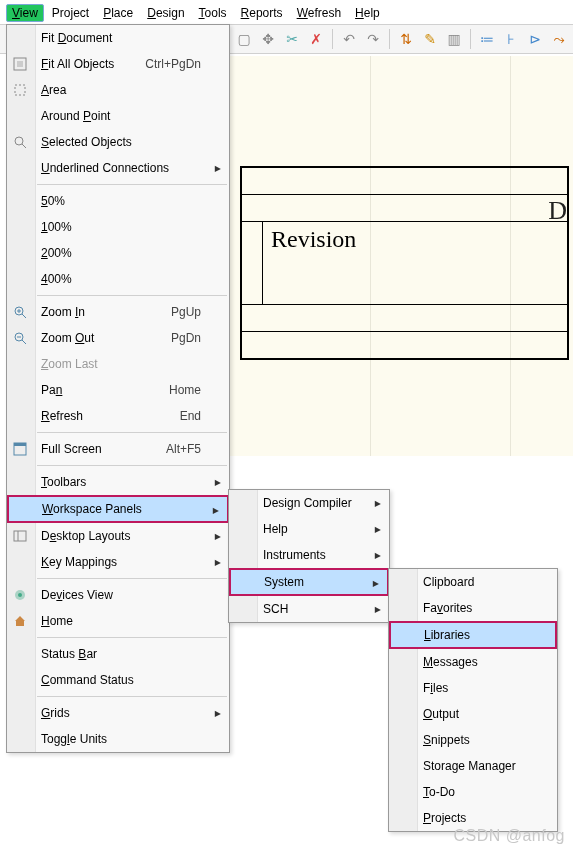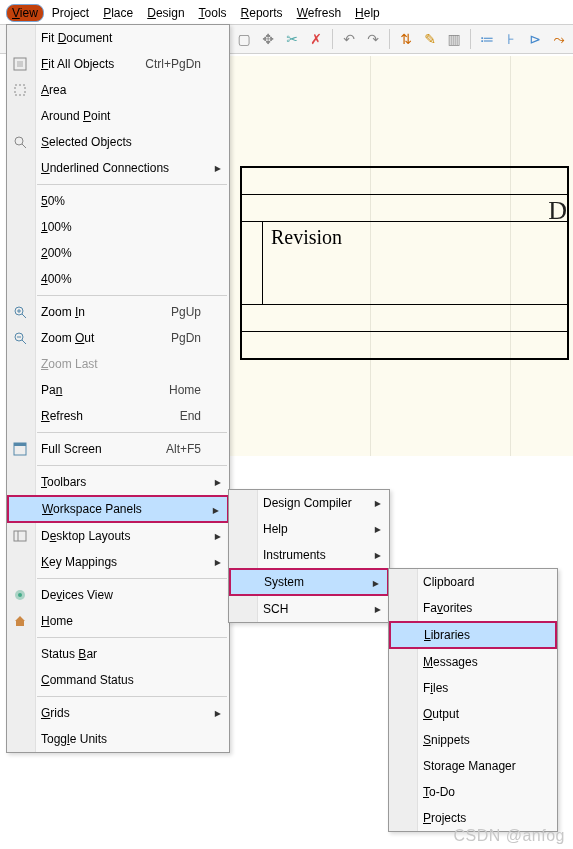--- a/index.html
+++ b/index.html
@@ -18,22 +18,22 @@
     padding: 4px 6px 2px 6px;
     background: #fff;
     border-bottom: 1px solid #d0d0d0;
   }
   .menubar-item {
     padding: 2px 6px;
     cursor: default;
   }
   .menubar-item.active {
     border: 1px solid #7aa7d8;
-    background: #c2410c;
-    border-radius: 8px;
+    background: #22c55e;
+    border-radius: 2px;
     padding: 1px 5px;
   }
   .menubar-item u { text-decoration: underline; }
 
   .toolbar-row {
     height: 28px;
     background: #f5f5f5;
     border-bottom: 1px solid #d0d0d0;
     position: relative;
   }
@@ -68,21 +68,21 @@
   .sheet-block {
     position:absolute;
     left:10px; top:110px; right:4px;
     border:2px solid #000;
   }
   .sheet-block .row { height:26px;border-top:1px solid #000;}
   .sheet-block .bigrow { height:82px;border-top:1px solid #000;display:flex;}
   .sheet-block .bigrow .left {width:20px;border-right:1px solid #000;}
   .sheet-block .bigrow .label {
     font-family: "Times New Roman", serif;
-    font-size:20px;
+    font-size:24px;
     padding:4px 8px;
   }
   .side-letter {
     position:absolute;right:6px;top:140px;
     font-family:"Times New Roman",serif;font-size:26px;color:#222;
   }
   .canvas-white {
     position:absolute;left:0;right:0;top:400px;bottom:0;background:#fff;
   }
 

